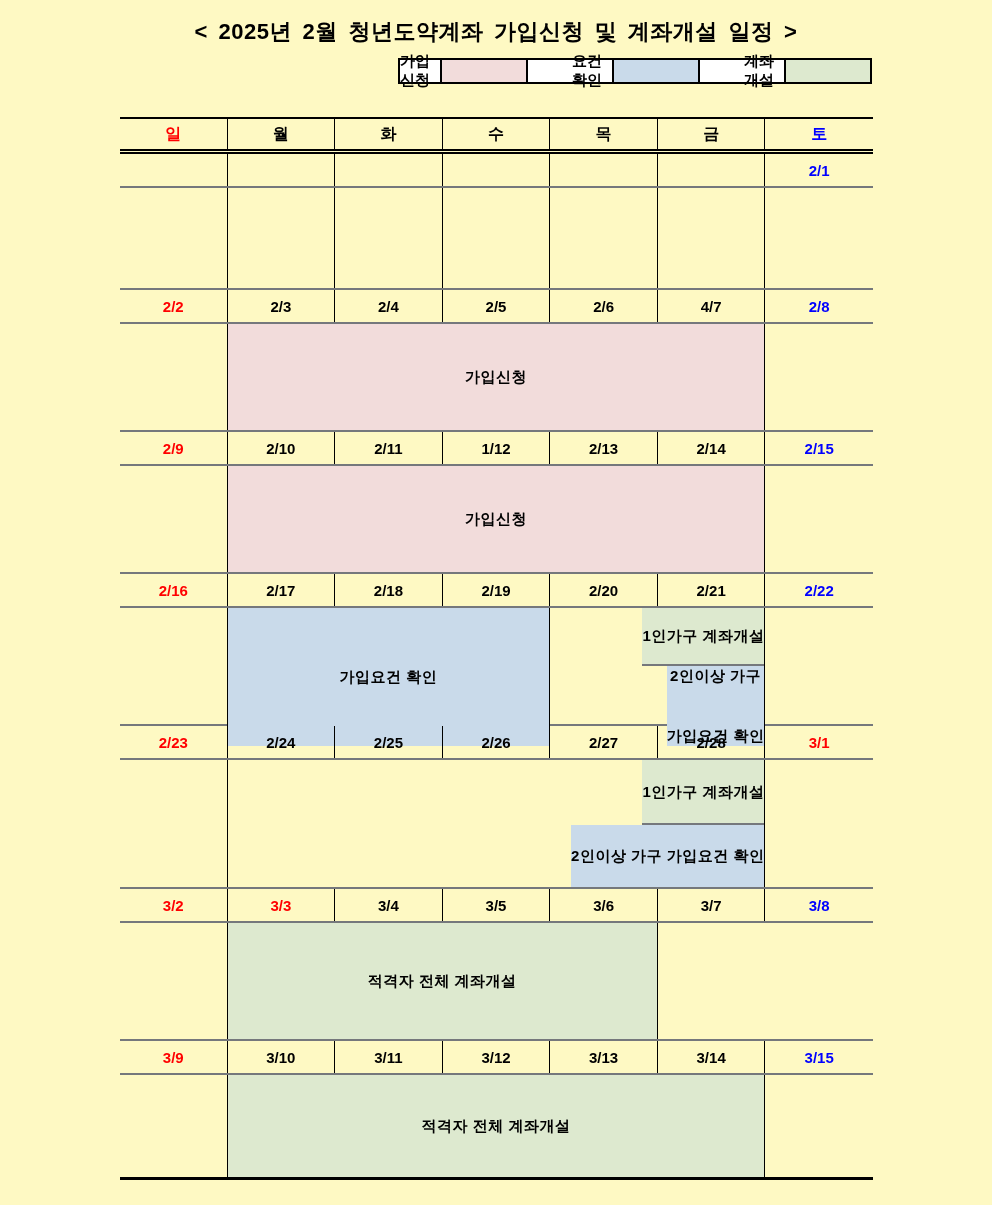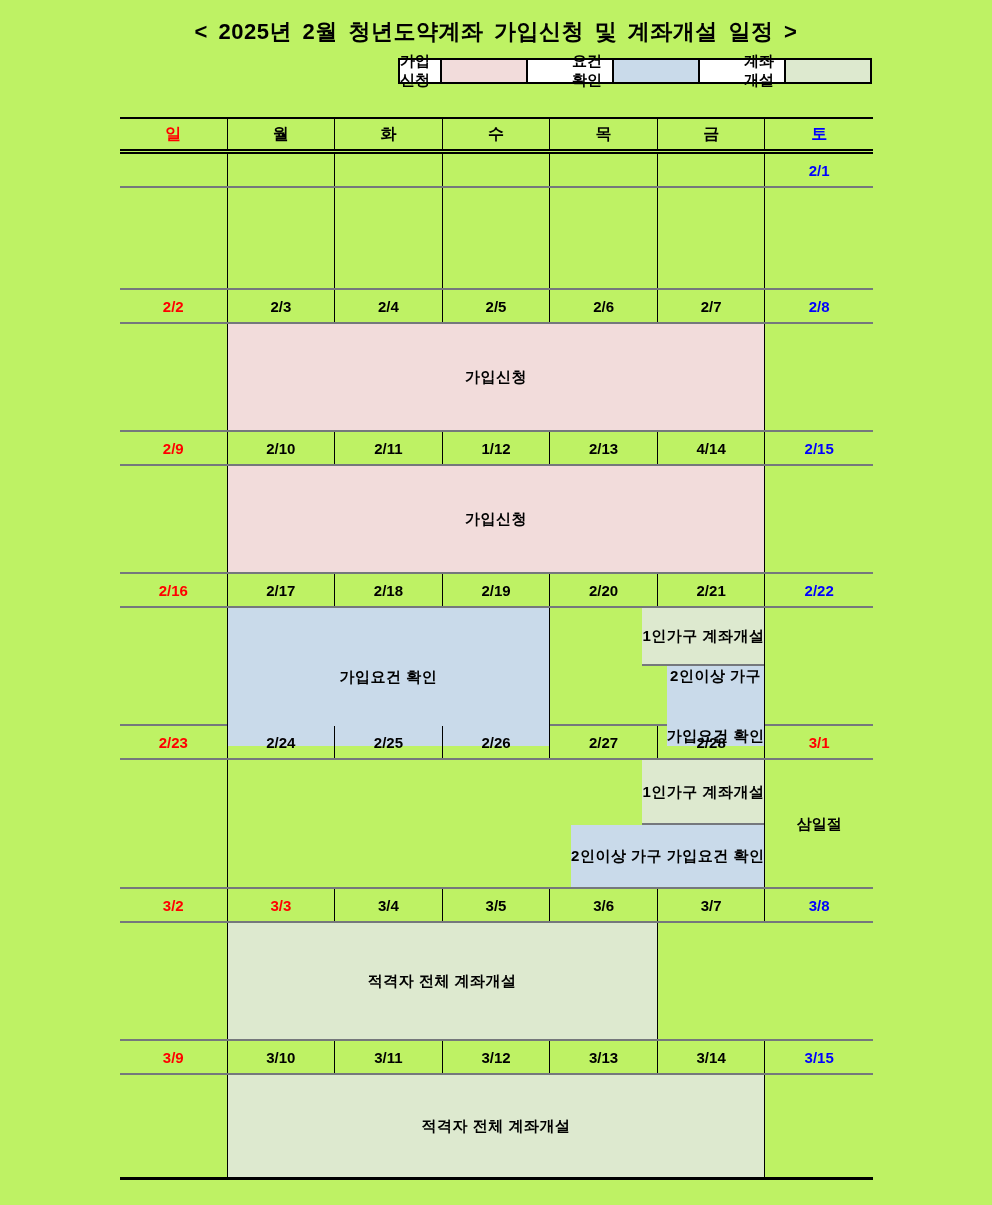--- a/index.html
+++ b/index.html
@@ -2,21 +2,21 @@
 <html><head>
 <meta charset="utf-8">
 <style>
   * { box-sizing: border-box; margin: 0; padding: 0; }
   html, body { width: 992px; background: #ffffff; }
   body {
     font-family: "Liberation Sans", "DejaVu Sans", sans-serif;
     font-weight: bold;
     color: #000;
   }
-  .page { position: relative; width: 992px; height: 1205px; background: #bef264; overflow: hidden; }
+  .page { position: relative; width: 992px; height: 1205px; background: #fef9c3; overflow: hidden; }
 
   .title {
     padding-top: 17px;
     text-align: center;
     font-size: 22px;
     letter-spacing: 0.5px;
     word-spacing: 4px;
     color: #000;
   }
 
@@ -139,38 +139,38 @@
       <div class="cc vr"></div>
       <div class="cc"></div>
     </div>
 
     <div class="grid7 dr">
       <div class="dc sun vr">2/2</div>
       <div class="dc vr">2/3</div>
       <div class="dc vr">2/4</div>
       <div class="dc vr">2/5</div>
       <div class="dc vr">2/6</div>
-      <div class="dc vr">2/7</div>
+      <div class="dc vr">4/7</div>
       <div class="dc sat">2/8</div>
     </div>
     <div class="grid7 cr h108">
       <div class="cc vr"></div>
       <div class="band sp5 vr" style="background: rgb(242, 220, 219);">
         <span>가입신청</span>
       </div>
       <div class="cc"></div>
     </div>
 
     <div class="grid7 dr">
       <div class="dc sun vr">2/9</div>
       <div class="dc vr">2/10</div>
       <div class="dc vr">2/11</div>
       <div class="dc vr">1/12</div>
       <div class="dc vr">2/13</div>
-      <div class="dc vr">4/14</div>
+      <div class="dc vr">2/14</div>
       <div class="dc sat">2/15</div>
     </div>
     <div class="grid7 cr h108">
       <div class="cc vr"></div>
       <div class="band sp5 vr" style="background: rgb(242, 220, 219);">
         <span>가입신청</span>
       </div>
       <div class="cc"></div>
     </div>
 
@@ -212,23 +212,20 @@
     <div class="grid7 cr h129">
       <div class="cc vr"></div>
       <div class="stack sp5 vr">
         <div class="band top65" style="background: rgb(221, 233, 207);">
           <span>1인가구 계좌개설</span>
         </div>
         <div class="band rest" style="background: rgb(201, 218, 234);">
           <span>2인이상 가구 가입요건 확인</span>
         </div>
       </div>
-      <div class="cc note">
-        <span>삼일절</span>
-      </div>
     </div>
 
     <div class="grid7 dr">
       <div class="dc sun vr">3/2</div>
       <div class="dc red vr">3/3</div>
       <div class="dc vr">3/4</div>
       <div class="dc vr">3/5</div>
       <div class="dc vr">3/6</div>
       <div class="dc vr">3/7</div>
       <div class="dc sat">3/8</div>

